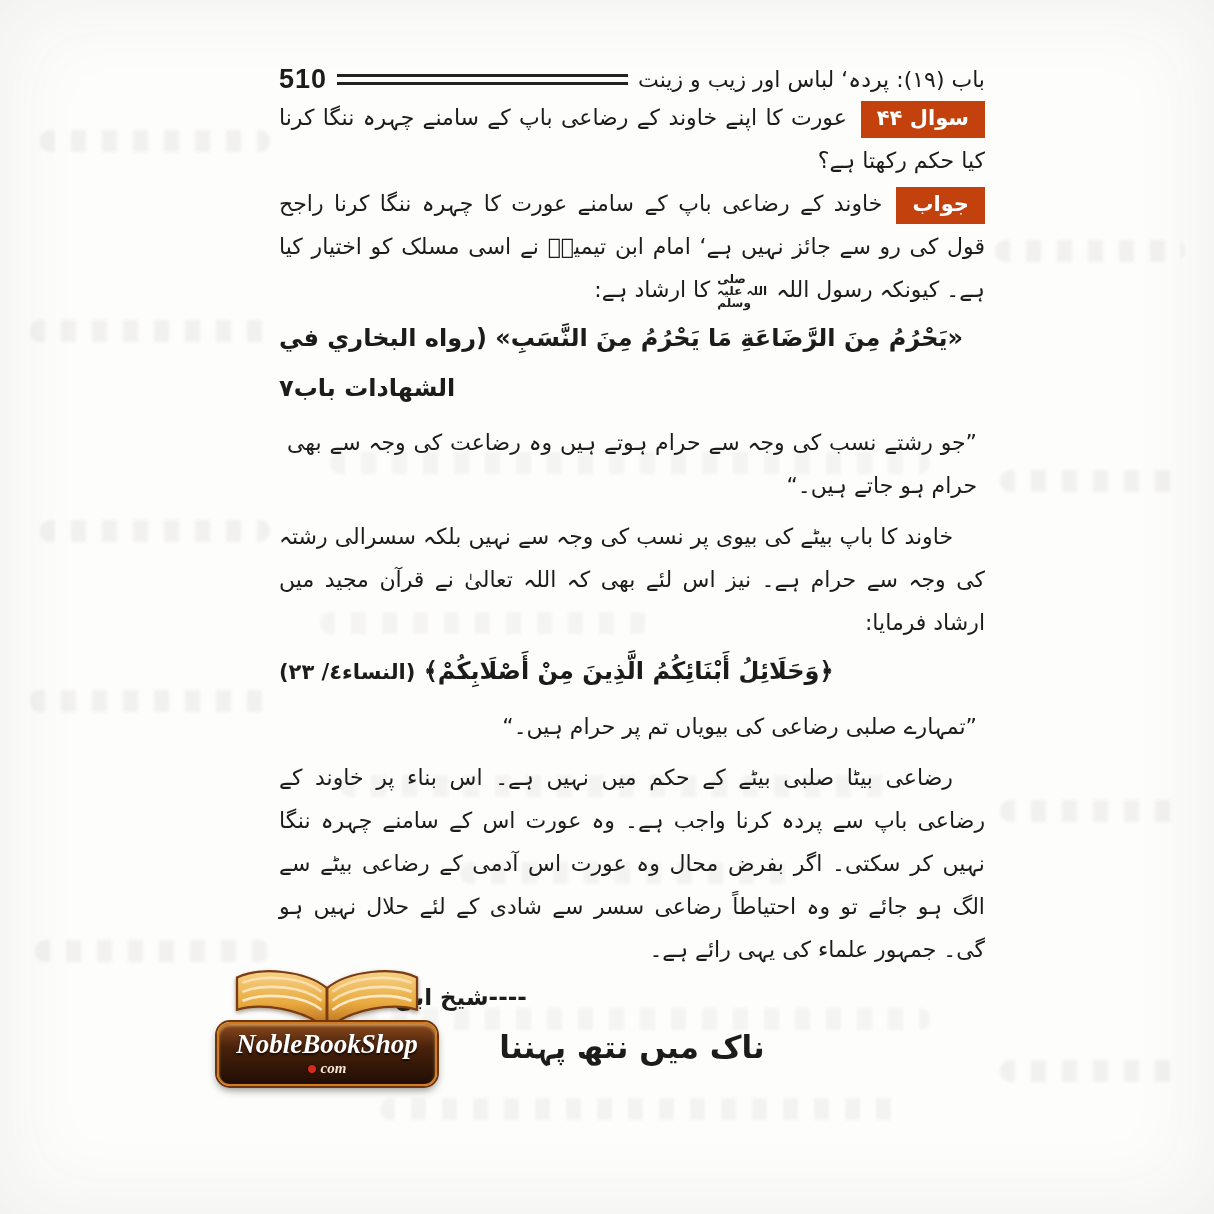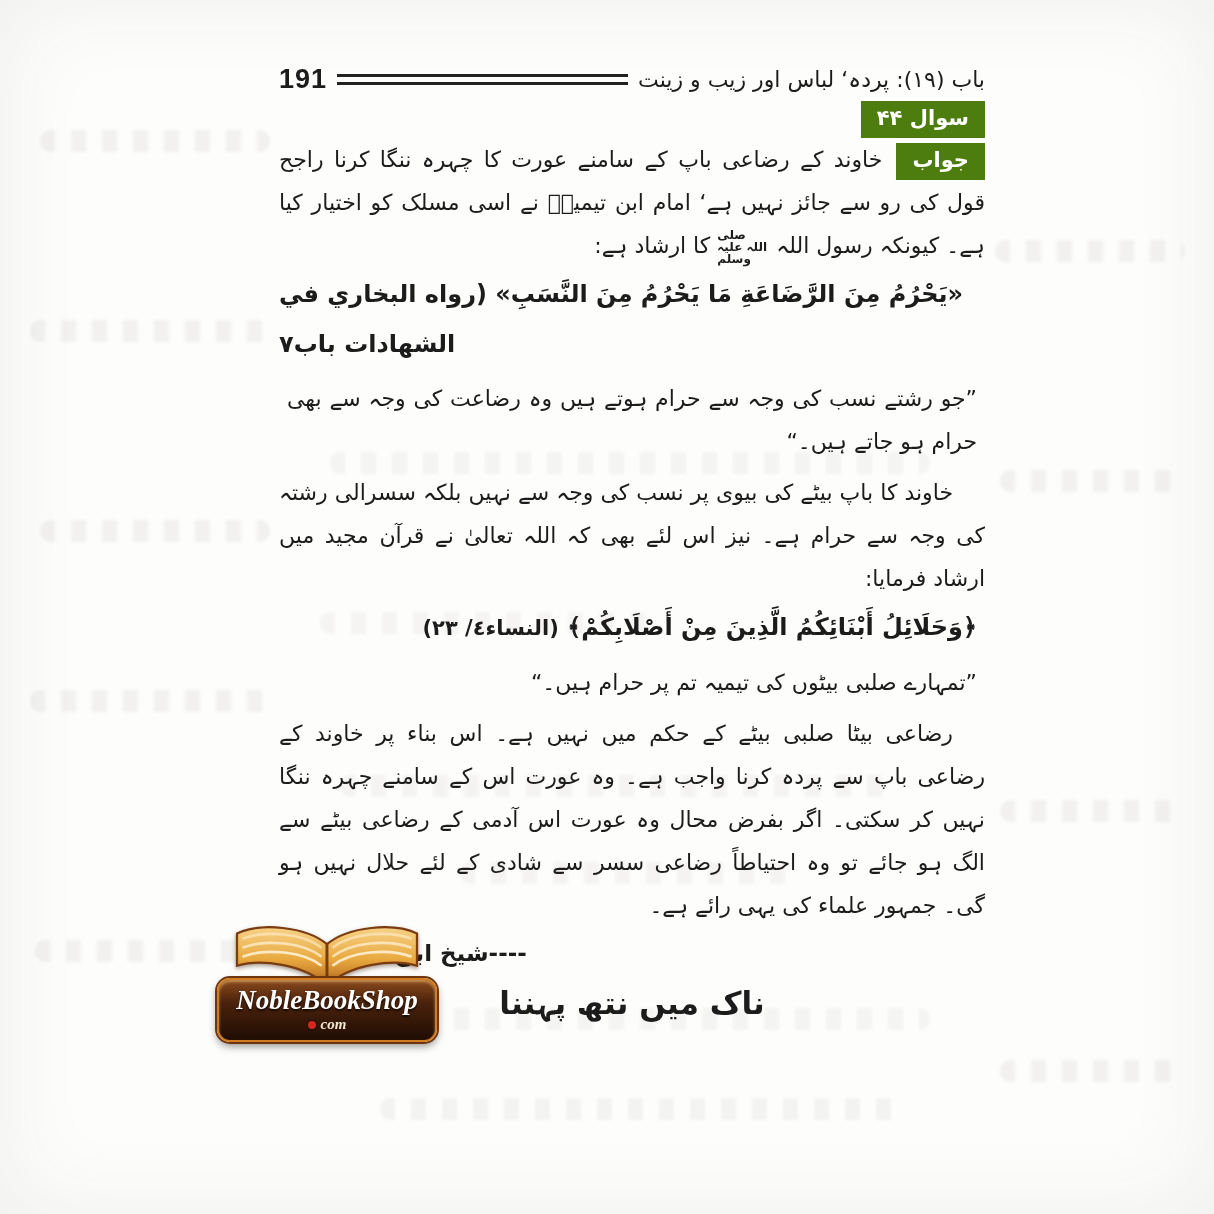--- a/index.html
+++ b/index.html
@@ -35,28 +35,28 @@
   .sec-title{
     text-align:center;font-size:34px;font-weight:700;
     line-height:60px;margin:6px 0 4px;
   }
   .sec-title.small{font-size:31px;line-height:56px;margin-top:0;}
   
   p.body{margin:0;font-size:22px;line-height:43px;text-align:justify;}
   p.body.indent{text-indent:32px;}
   .lbl{
     float:right;display:inline-block;
-    background:#4d7c0f;color:#fff;
+    background:#c2410c;color:#fff;
     font-size:21px;font-weight:700;line-height:1;
     padding:7px 16px 9px;margin:5px 0 0 14px;
     letter-spacing:.5px;
   }
   .arabic{font-size:24px;font-weight:700;line-height:50px;text-align:left;margin:2px 18px 0 0;}
   .arabic .cont{display:block;margin-right:262px;}
-  .verse{font-size:24px;font-weight:700;line-height:50px;text-align:right;margin:2px 8px 0 0;}
+  .verse{font-size:24px;font-weight:700;line-height:50px;text-align:left;margin:2px 8px 0 0;}
   .verse .ref{font-weight:700;font-size:21px;}
   .quote{font-size:22px;line-height:43px;text-align:justify;margin:8px;}
   .sig-row{position:relative;margin:6px 0 2px;}
   .sig{font-size:23px;font-weight:700;line-height:40px;text-align:left;margin:0;}
   .clear{clear:both;}
   
   .wm{position:absolute;left:-62px;top:-14px;width:220px;z-index:10;}
   .wm svg{display:block;width:198px;margin:0 auto -17px;filter:drop-shadow(0 2px 2px rgba(60,30,5,.45));}
   .plaque{
     position:relative;height:60px;border-radius:13px;
@@ -93,26 +93,27 @@
   <div class="ghost" style="left:35px;top:940px;width:235px;"></div>
   <div class="ghost" style="left:330px;top:1008px;width:600px;opacity:.38;"></div>
   <div class="ghost" style="left:380px;top:1098px;width:520px;opacity:.42;"></div>
   <div class="ghost" style="left:1000px;top:1060px;width:180px;"></div>
 
   <div class="content">
 
     <div class="hdr">
       <span class="chapter">باب (۱۹): پردہ‘ لباس اور زیب و زینت</span>
       <span class="rule"></span>
-      <span class="pageno">191</span>
+      <span class="pageno">510</span>
     </div>
 
 
     <p class="body">
       <span class="lbl">سوال ۴۴</span>
+      <span>عورت کا اپنے خاوند کے رضاعی باپ کے سامنے چہرہ ننگا کرنا کیا حکم رکھتا ہے؟</span>
     </p>
     <div class="clear"></div>
 
     <p class="body">
       <span class="lbl">جواب</span>
       <span>خاوند کے رضاعی باپ کے سامنے عورت کا چہرہ ننگا کرنا راجح قول کی رو سے جائز نہیں ہے‘ امام ابن تیمیہؒ نے اسی مسلک کو اختیار کیا ہے۔ کیونکہ رسول اللہ</span>
       <span class="honor">صلی اللہ علیہ وسلم</span>
       <span>کا ارشاد ہے:</span>
     </p>
     <div class="clear"></div>
@@ -123,21 +124,21 @@
 
     <p class="quote">”جو رشتے نسب کی وجہ سے حرام ہوتے ہیں وہ رضاعت کی وجہ سے بھی حرام ہو جاتے ہیں۔“</p>
 
     <p class="body indent">خاوند کا باپ بیٹے کی بیوی پر نسب کی وجہ سے نہیں بلکہ سسرالی رشتہ کی وجہ سے حرام ہے۔ نیز اس لئے بھی کہ اللہ تعالیٰ نے قرآن مجید میں ارشاد فرمایا:</p>
 
     <div class="verse">
       <span>﴿وَحَلَائِلُ أَبْنَائِكُمُ الَّذِينَ مِنْ أَصْلَابِكُمْ﴾</span>
       <span class="ref">(النساء٤/ ٢٣)</span>
     </div>
 
-    <p class="quote">”تمہارے صلبی بیٹوں کی تیمیہ تم پر حرام ہیں۔“</p>
+    <p class="quote">”تمہارے صلبی رضاعی کی بیویاں تم پر حرام ہیں۔“</p>
 
     <p class="body indent">رضاعی بیٹا صلبی بیٹے کے حکم میں نہیں ہے۔ اس بناء پر خاوند کے رضاعی باپ سے پردہ کرنا واجب ہے۔ وہ عورت اس کے سامنے چہرہ ننگا نہیں کر سکتی۔ اگر بفرض محال وہ عورت اس آدمی کے رضاعی بیٹے سے الگ ہو جائے تو وہ احتیاطاً رضاعی سسر سے شادی کے لئے حلال نہیں ہو گی۔ جمہور علماء کی یہی رائے ہے۔</p>
 
     <div class="sig-row">
       <p class="sig">----شیخ ابن جبرین----</p>
 
       <div class="wm">
         <svg viewBox="0 0 220 84" aria-hidden="true">
           <defs>
             <linearGradient id="gl" x1="0" y1="0" x2="0" y2="1">

